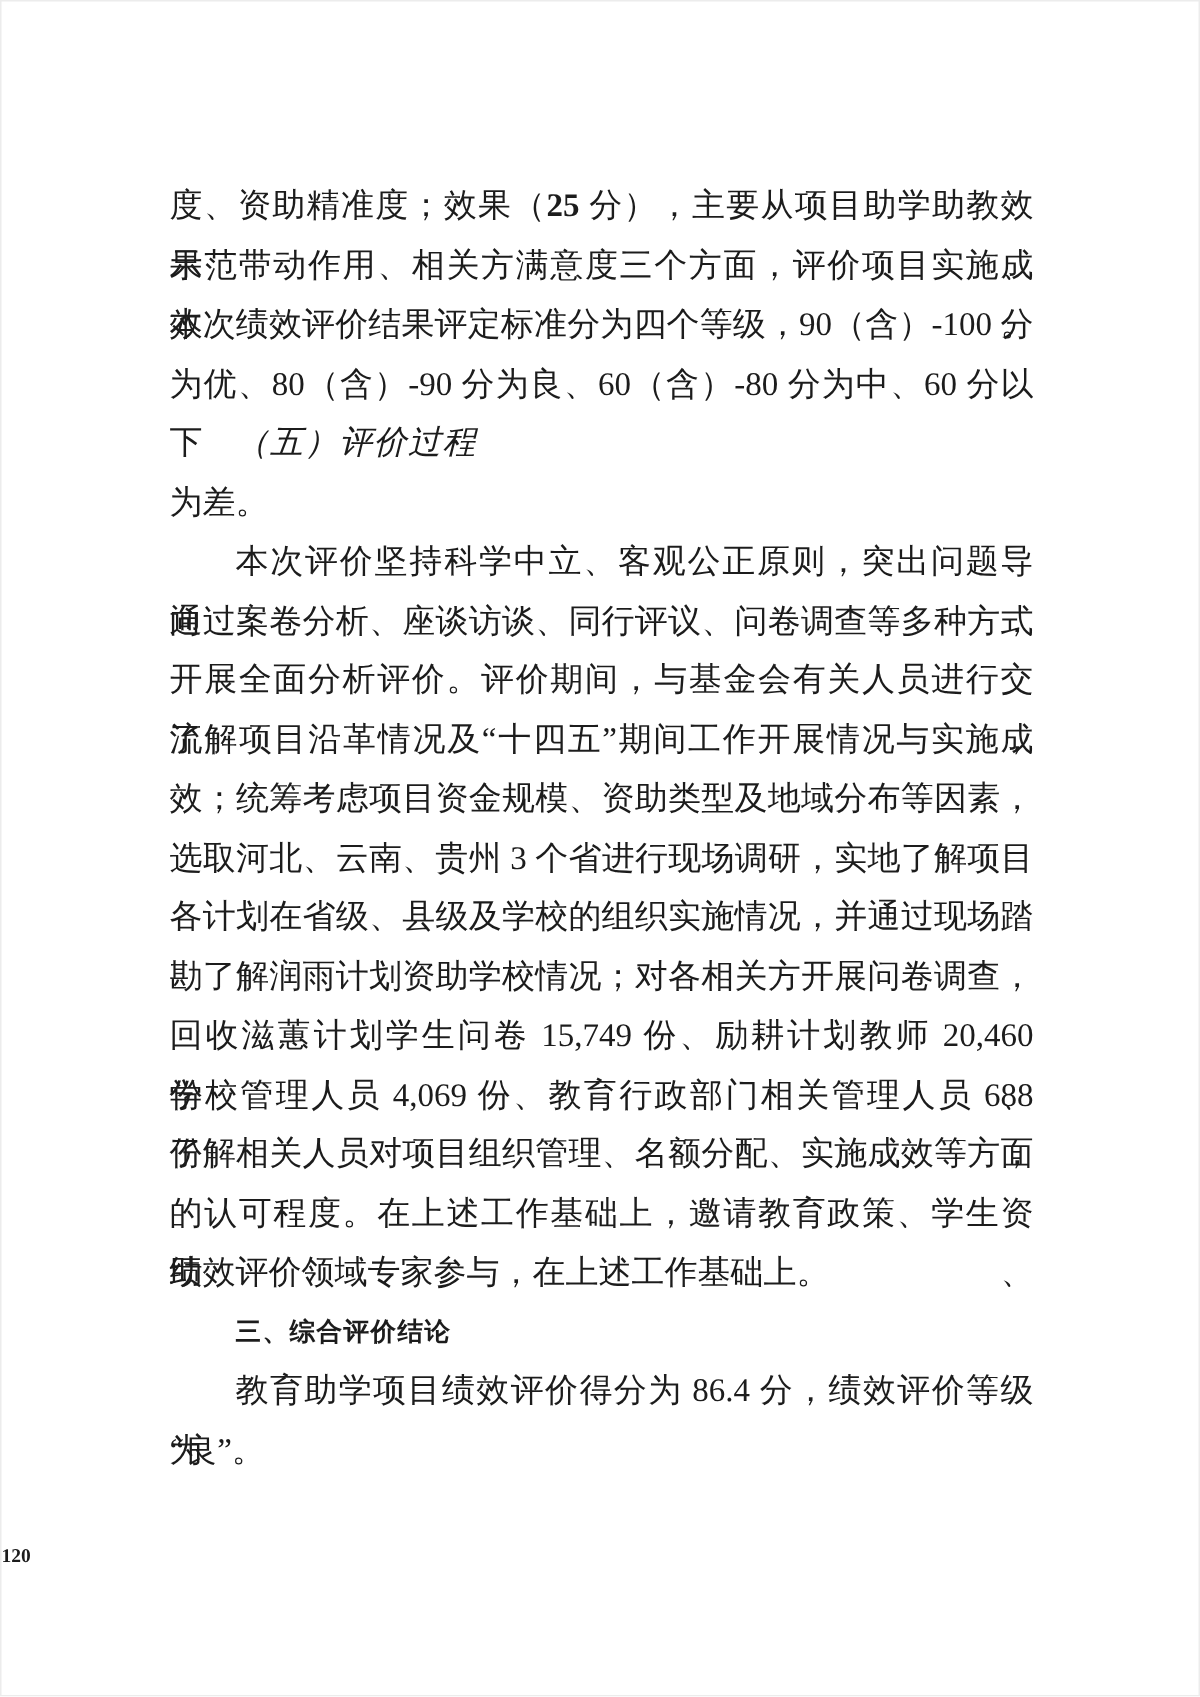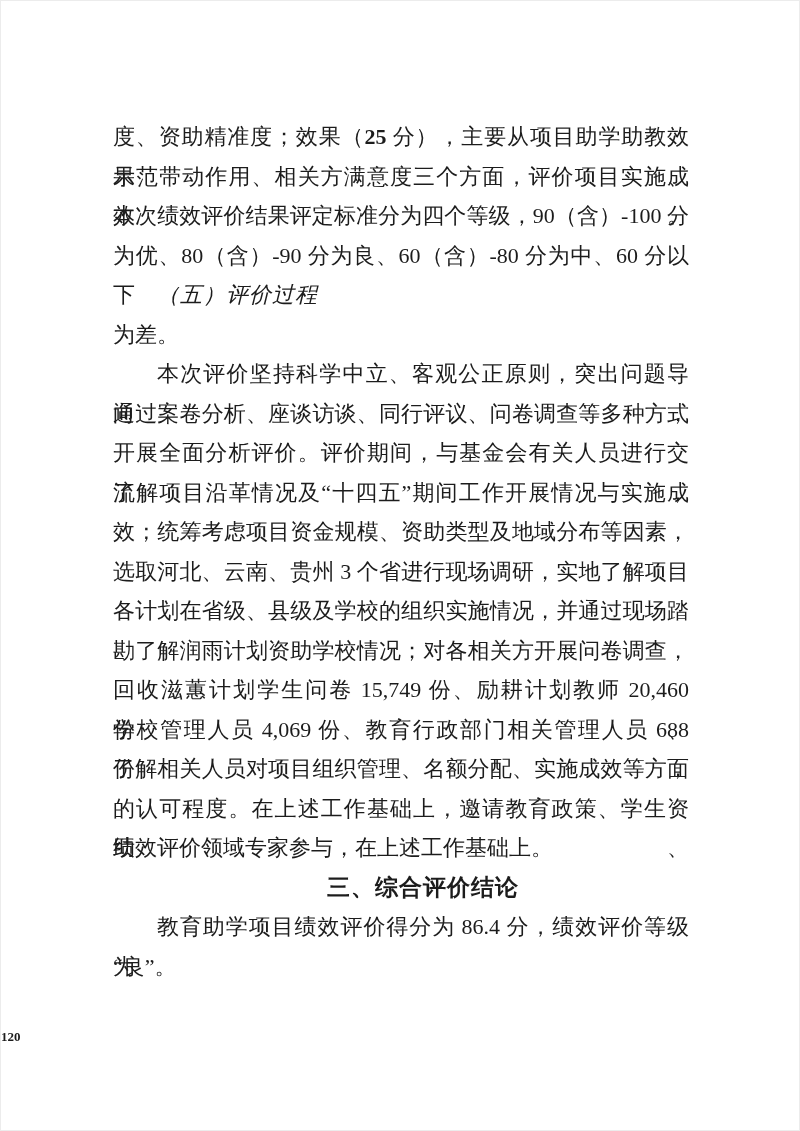--- a/index.html
+++ b/index.html
@@ -51,23 +51,22 @@
   
   .line.kaiti {
     font-style: italic;
     letter-spacing: 1px;
   }
 
   
   .line.hei {
     font-family: "Liberation Sans", "DejaVu Sans", sans-serif;
     font-weight: 700;
-    font-size: 23px;
+    font-size: 17px;
     letter-spacing: 1px;
-    text-align: center;
   }
 
   .seg { font: inherit; }
   .seg.b { font-weight: 700; }
 
   .page-number {
     position: absolute;
     left: 0;
     top: 1028px;
     width: 100%;

